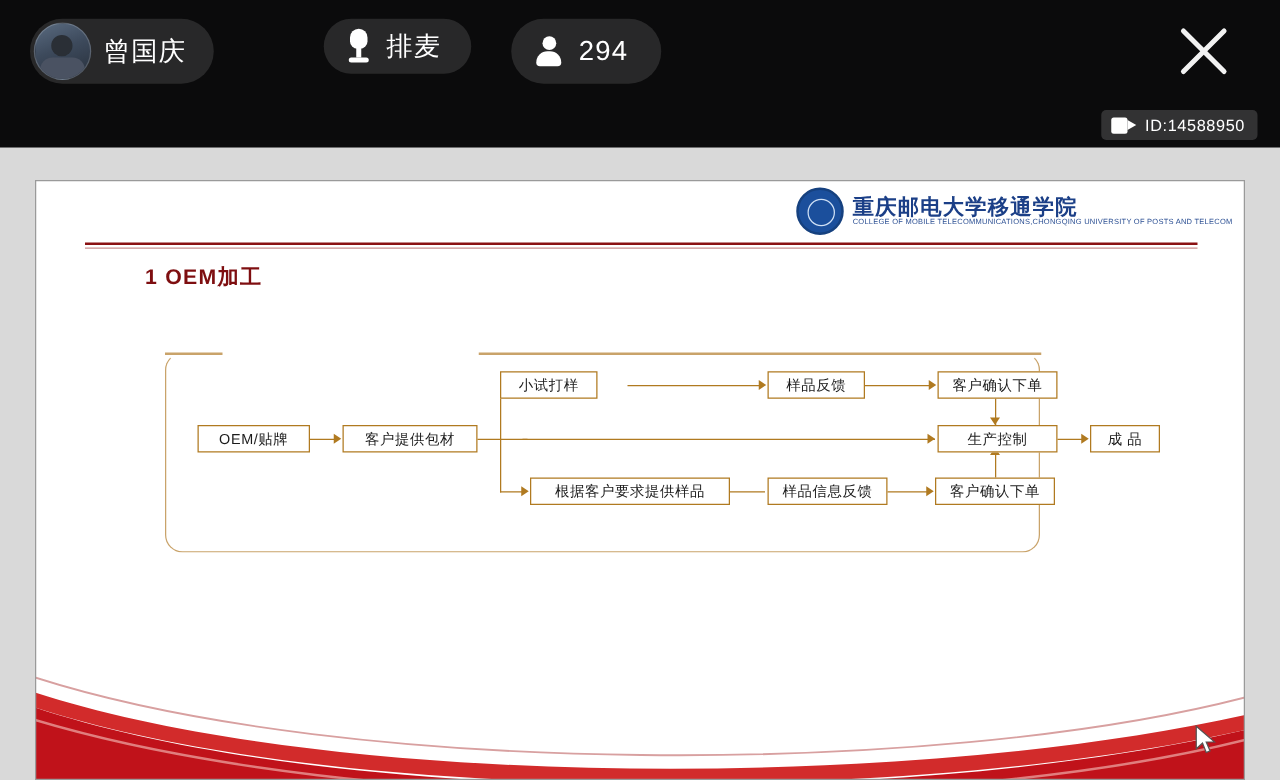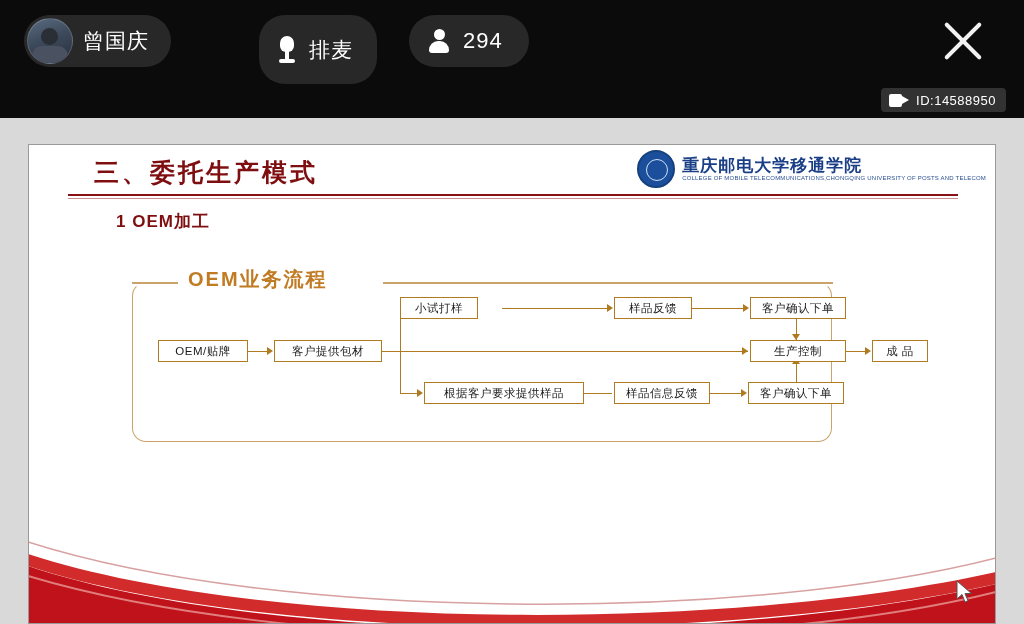--- a/index.html
+++ b/index.html
@@ -60,21 +60,21 @@
   .presenter-name {
     color: #fff;
     font-size: 21px;
     letter-spacing: 1px;
     white-space: nowrap;
   }
 
   .mic-pill {
     position: absolute;
     left: 259px; top: 15px;
-    height: 69px;
+    height: 44px;
     display: flex; align-items: center;
     background: rgba(255,255,255,0.12);
     border-radius: 26px;
     padding: 0 24px 0 18px;
   }
   .mic-icon {
     width: 20px; height: 28px;
     position: relative;
     margin-right: 12px;
   }
@@ -381,38 +381,36 @@
         <span class="bodyr"></span>
           <span class="lens"></span>
       </span>
       <span class="id-text">ID:14588950</span>
     </div>
   </div>
 
   <div class="stage">
     <div class="slide">
 
-      <div class="slide-title">三、委托生产模式</div>
       <div class="title-rule"></div>
       <div class="title-rule2"></div>
 
       <div class="school-logo">
         <div class="crest"></div>
         <div>
           <div class="school-cn">重庆邮电大学移通学院</div>
           <div class="school-en">COLLEGE OF MOBILE TELECOMMUNICATIONS,CHONGQING UNIVERSITY OF POSTS AND TELECOM</div>
         </div>
       </div>
 
       <div class="subhead">1  OEM加工</div>
 
       <div class="flow-box"></div>
       <div class="flow-box-top-left"></div>
       <div class="flow-box-top-right"></div>
-      <div class="flow-title">OEM业务流程</div>
 
       <div class="node" style="left:130px; top:196px; width:90px;">OEM/贴牌</div>
       <div class="conn" style="left:220px; top:207px; width:20px;"></div>
       <div class="arrow" style="left:239px; top:203px;"></div>
       <div class="node" style="left:246px; top:196px; width:108px;">客户提供包材</div>
 
       <div class="conn" style="left:354px; top:207px; width:40px;"></div>
       <div class="conn v" style="left:372px; top:164px; height:86px;"></div>
       <div class="conn" style="left:372px; top:164px; width:18px;"></div>
       <div class="arrow" style="left:389px; top:160px;"></div>

